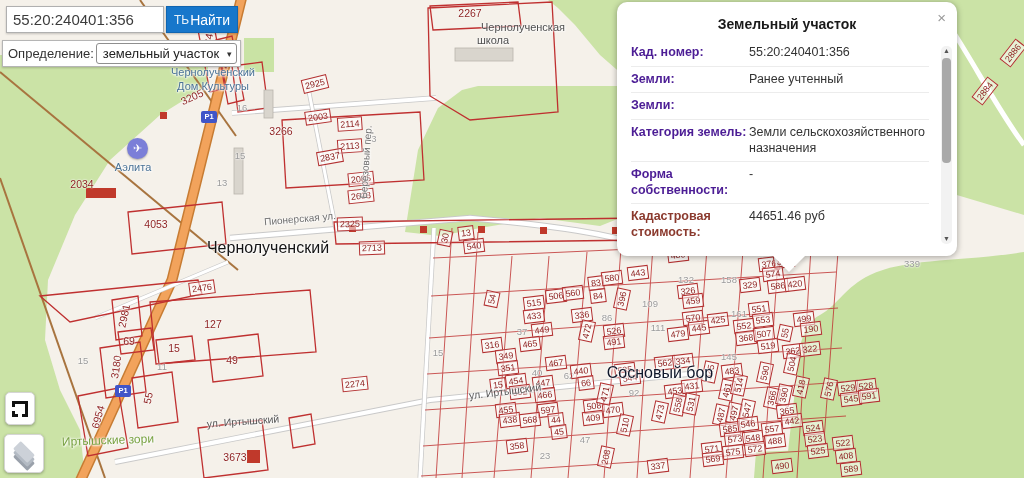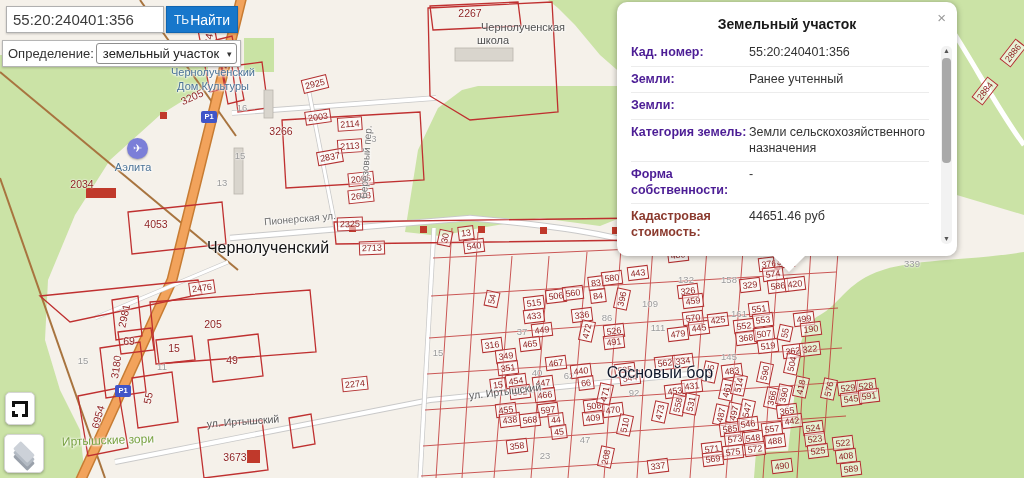--- a/index.html
+++ b/index.html
@@ -286,21 +286,21 @@
       <div class="pbox" style="left: 843px; top: 443px; position: absolute; transform: translate(-50%, -50%) rotate(-7deg);">522</div>
       <div class="pbox" style="left: 846px; top: 456px; position: absolute; transform: translate(-50%, -50%) rotate(-7deg);">408</div>
       <div class="pbox" style="left: 851px; top: 469px; position: absolute; transform: translate(-50%, -50%) rotate(-7deg);">589</div>
       <div class="pbox" style="left: 1013px; top: 53px; position: absolute; transform: translate(-50%, -50%) rotate(-52deg);">2886</div>
       <div class="pbox" style="left: 985px; top: 91px; position: absolute; transform: translate(-50%, -50%) rotate(-52deg);">2884</div>
       <div class="ptext" style="left: 470px; top: 13px; position: absolute; transform: translate(-50%, -50%) rotate(0deg);">2267</div>
       <div class="ptext" style="left: 192px; top: 97px; position: absolute; transform: translate(-50%, -50%) rotate(-25deg);">3205</div>
       <div class="ptext" style="left: 281px; top: 131px; position: absolute; transform: translate(-50%, -50%) rotate(0deg);">3266</div>
       <div class="ptext" style="left: 82px; top: 184px; position: absolute; transform: translate(-50%, -50%) rotate(0deg);">2034</div>
       <div class="ptext" style="left: 156px; top: 224px; position: absolute; transform: translate(-50%, -50%) rotate(0deg);">4053</div>
-      <div class="ptext" style="left: 213px; top: 324px; position: absolute; transform: translate(-50%, -50%) rotate(0deg);">205</div>
+      <div class="ptext" style="left: 213px; top: 324px; position: absolute; transform: translate(-50%, -50%) rotate(0deg);">127</div>
       <div class="ptext" style="left: 232px; top: 360px; position: absolute; transform: translate(-50%, -50%) rotate(0deg);">49</div>
       <div class="ptext" style="left: 129px; top: 341px; position: absolute; transform: translate(-50%, -50%) rotate(0deg);">69</div>
       <div class="ptext" style="left: 174px; top: 348px; position: absolute; transform: translate(-50%, -50%) rotate(0deg);">15</div>
       <div class="ptext" style="left: 124px; top: 316px; position: absolute; transform: translate(-50%, -50%) rotate(-78deg);">2981</div>
       <div class="ptext" style="left: 116px; top: 367px; position: absolute; transform: translate(-50%, -50%) rotate(-82deg);">3180</div>
       <div class="ptext" style="left: 148px; top: 398px; position: absolute; transform: translate(-50%, -50%) rotate(-78deg);">55</div>
       <div class="ptext" style="left: 98px; top: 417px; position: absolute; transform: translate(-50%, -50%) rotate(-75deg);">6954</div>
       <div class="ptext" style="left: 207px; top: 45px; position: absolute; transform: translate(-50%, -50%) rotate(-78deg);">2924</div>
       <div class="ptext" style="left: 225px; top: 57px; position: absolute; transform: translate(-50%, -50%) rotate(-78deg);">2984</div>
       <div class="ptext" style="left: 235px; top: 457px; position: absolute; transform: translate(-50%, -50%) rotate(0deg);">3673</div>

